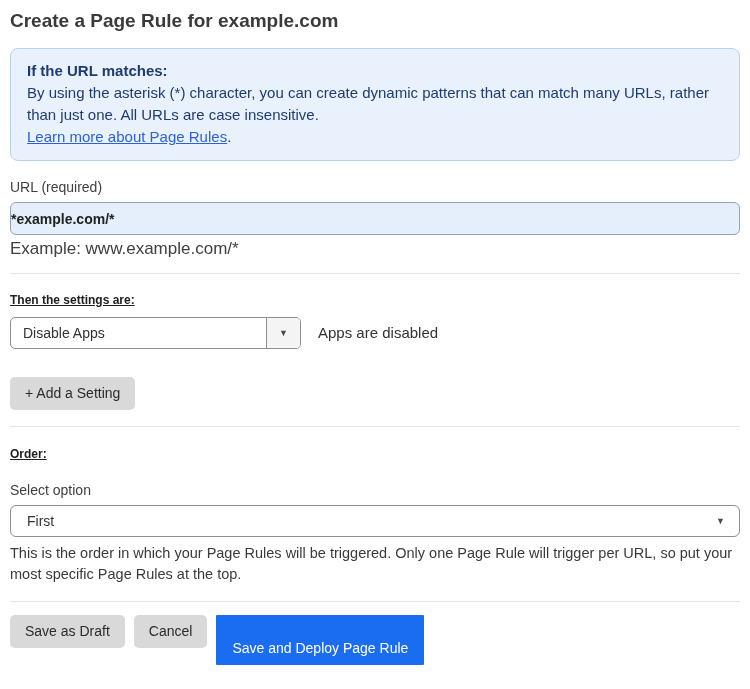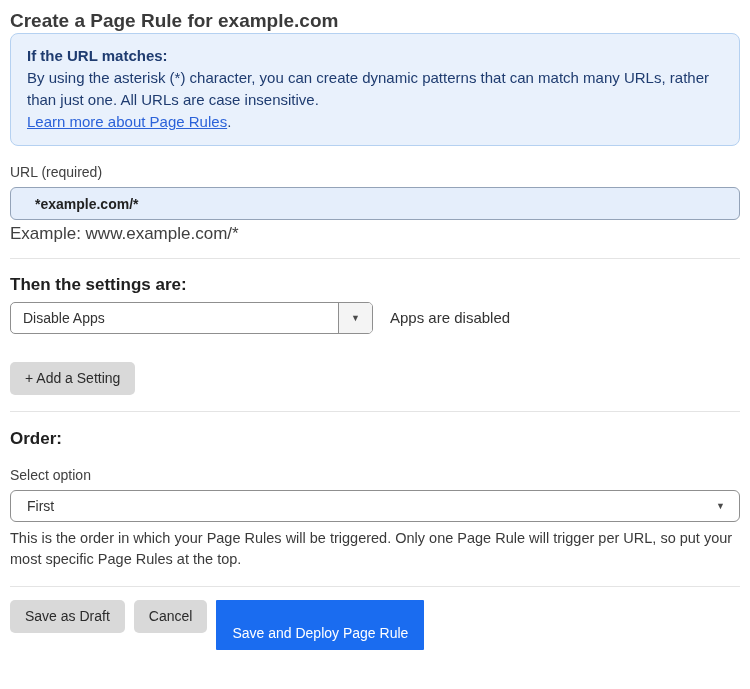--- a/index.html
+++ b/index.html
@@ -10,53 +10,54 @@
     color: #222; overflow: hidden;
   }
   .container { padding: 0 10px; }
 
   .page-title {
     margin-top: 9px;
     font-size: 19px; line-height: 24px; font-weight: bold; color: #3a3a3a;
   }
 
   .info-box {
+    margin-top: 15px;
     background: #e9f1fc;
     border: 1px solid #b5d1f1;
     border-radius: 8px;
     padding: 11px 16px 12px 16px;
     font-size: 15px; line-height: 22px; color: #1f3c70;
   }
   .info-heading { font-weight: bold; }
   .info-link { color: #2b62d9; text-decoration: underline; cursor: pointer; }
   .info-link-suffix { color: #1f3c70; }
 
   .field-label { display: block; margin-top: 18px; font-size: 14px; line-height: 17px; color: #404040; }
 
   .url-input {
     display: block; margin-top: 6px; width: 100%; height: 33px;
     background: #e5eefb;
     border: 1px solid #94a3b8; border-radius: 6px;
-    padding: 0 24px;
+    padding: 0 0;
     font-family: "Liberation Sans", sans-serif;
     font-size: 14px; font-weight: 600; color: #222;
     outline: none;
   }
   .field-helper { margin-top: 5px; font-size: 17px; line-height: 17px; color: #404040; }
 
   .divider { margin-top: 16px; border: none; border-top: 1px solid #e4e4e4; height: 0; }
   .divider.after-url { margin-top: 16px; }
 
-  .section-heading { margin-top: 16px; font-size: 17px; line-height: 20px; font-weight: bold; color: #202020; }
+  .section-heading { margin-top: 16px; font-size: 12px; line-height: 20px; font-weight: bold; color: #202020; text-decoration: underline; }
   .section-heading.order { margin-top: 17px; }
 
   .setting-row { margin-top: 7px; display: flex; align-items: flex-start; }
   .select-box {
     display: flex; align-items: stretch;
-    width: 363px; height: 32px;
+    width: 291px; height: 32px;
     background: #ffffff;
     border: 1px solid #8f8f8f; border-radius: 5px;
     overflow: hidden; cursor: pointer;
   }
   .select-value { flex: 1; font-size: 14px; color: #333; line-height: 30px; padding-left: 12px; }
   .select-arrow-btn {
     width: 34px; display: flex; align-items: center; justify-content: center;
     background: #f4f4f4; border-left: 1px solid #8f8f8f; cursor: pointer;
   }
   .caret { font-size: 9px; color: #4a4a4a; line-height: 1; }

